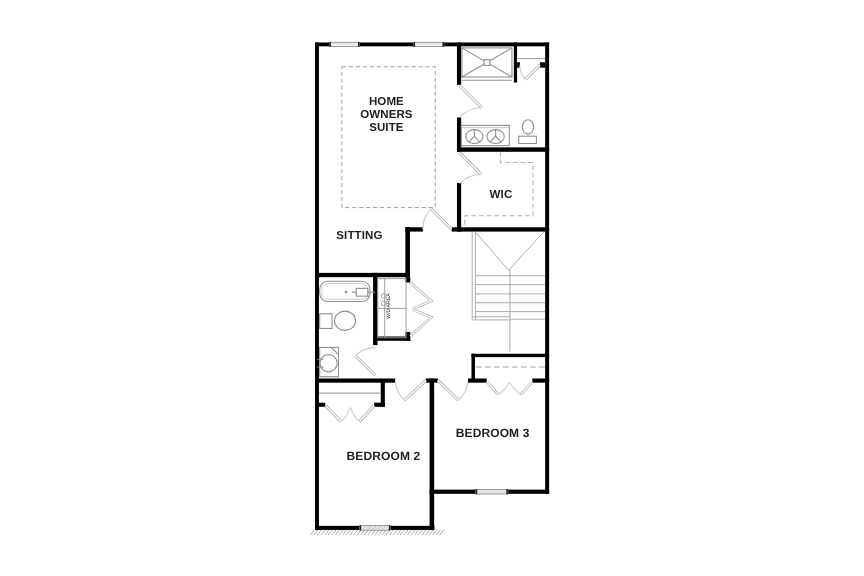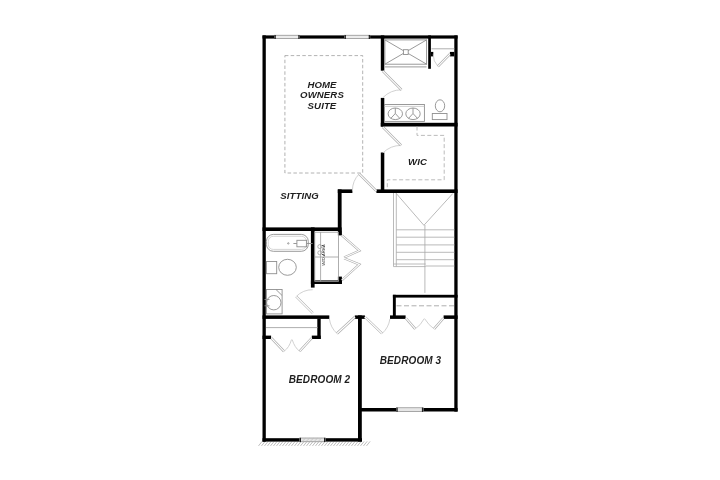--- a/index.html
+++ b/index.html
@@ -1,16 +1,16 @@
 <!DOCTYPE html>
 <html><head>
 <meta charset="utf-8">
 <style>
 html,body{margin:0;padding:0;background:#fff;}
-.page{width:573px;height:480px;position:relative;font-family:"Liberation Sans",sans-serif;font-style:italic;}
+.page{width:573px;height:480px;position:relative;font-family:"Liberation Sans",sans-serif;}
 text{font-family:"Liberation Sans",sans-serif;fill:#1c1c1c;filter:blur(0.01px);}
 .lbl{font-weight:bold;letter-spacing:0.1px;}
 </style>
 </head>
 <body>
 <div class="page">
 <svg width="720" height="480" viewBox="0 0 720 480" style="filter:blur(0.35px)">
 
 <rect x="0" y="0" width="720" height="480" fill="#ffffff"></rect>
 

